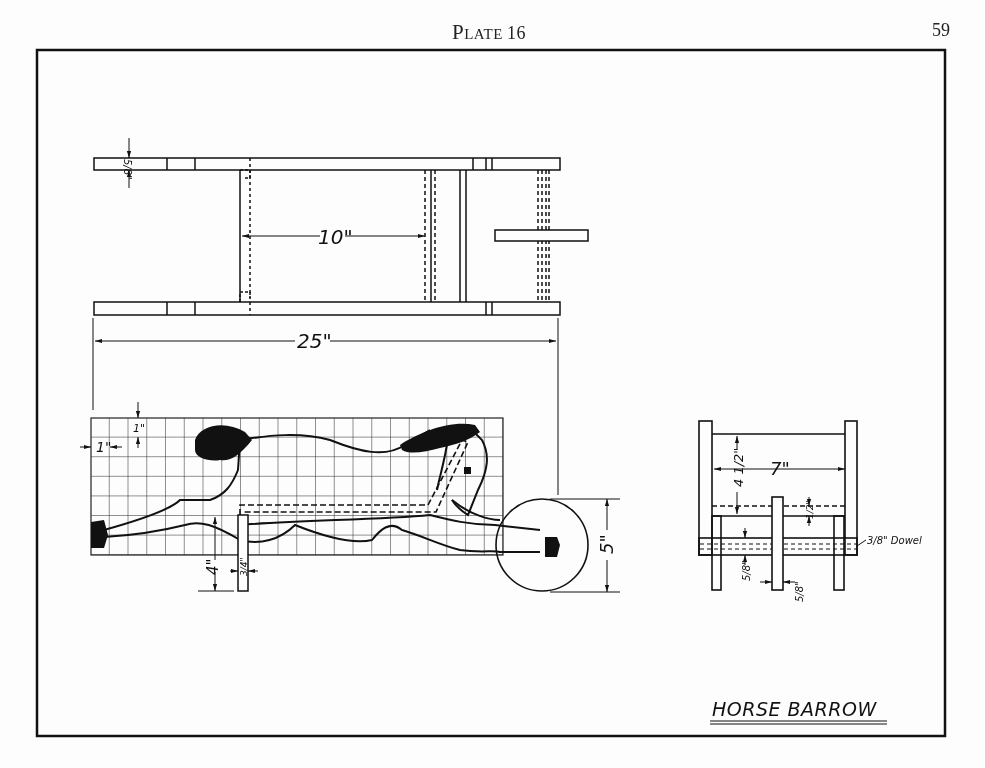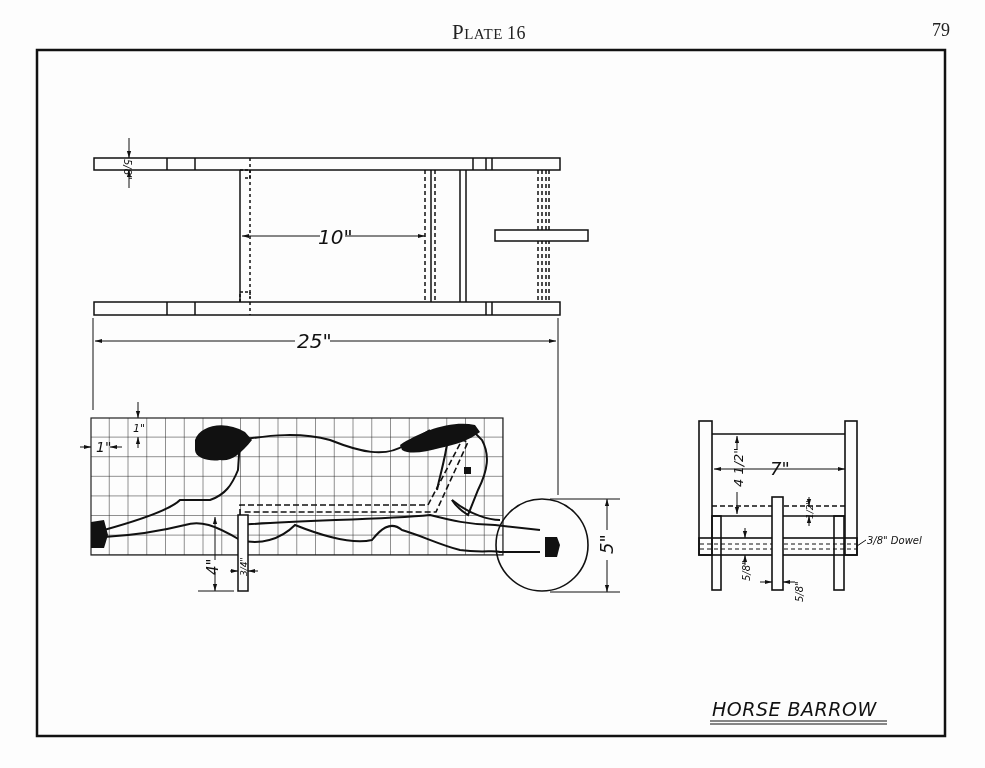--- a/index.html
+++ b/index.html
@@ -12,21 +12,21 @@
   .dim { font-family:"DejaVu Sans", sans-serif; font-style:italic; fill:#111; }
   .title-text { font-family:"DejaVu Sans", sans-serif; font-style:italic; font-size:19px; fill:#111; letter-spacing:0.5px; }
 </style>
 </head>
 <body>
 
 <div class="running-head">
   <span class="sc">Plate</span>
   <span class="num">16</span>
 </div>
-<div class="page-num">79</div>
+<div class="page-num">59</div>
 
 <svg class="plate" width="985" height="768" viewBox="0 0 985 768">
   <defs>
     <marker id="arr" viewBox="0 0 10 10" refX="10" refY="5" markerWidth="7" markerHeight="7" orient="auto-start-reverse">
       <path d="M0,2 L10,5 L0,8 z" fill="#111"></path>
     </marker>
     <pattern id="grid" x="91" y="418" width="18.75" height="19.6" patternUnits="userSpaceOnUse">
       <path d="M18.75 0 V19.6 M0 19.6 H18.75" fill="none" stroke="#222" stroke-width="1"></path>
     </pattern>
   </defs>

